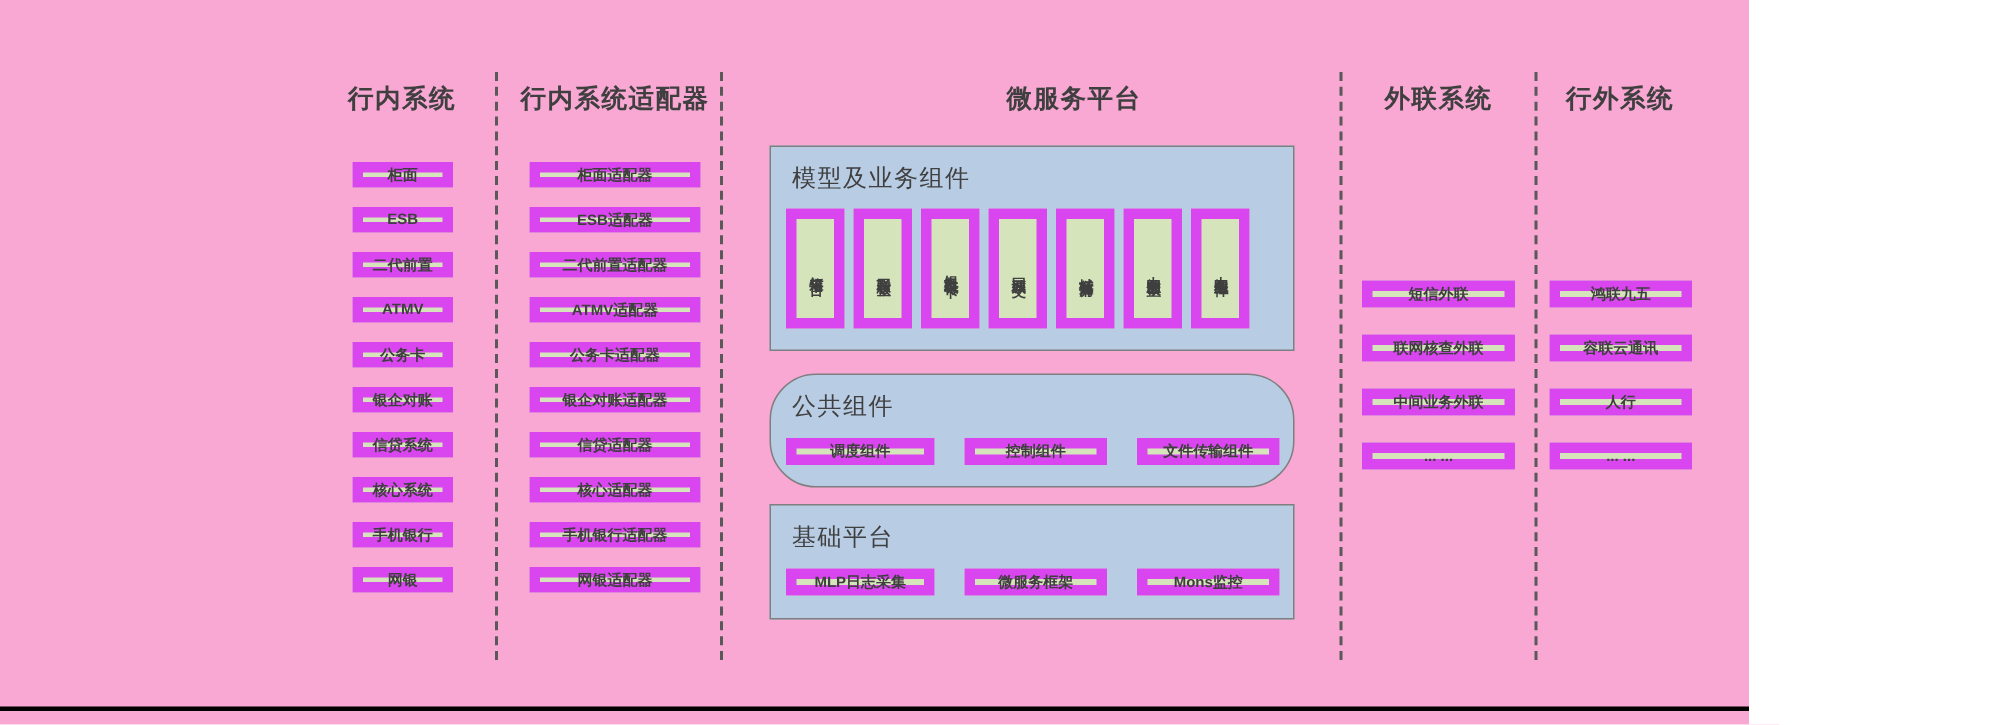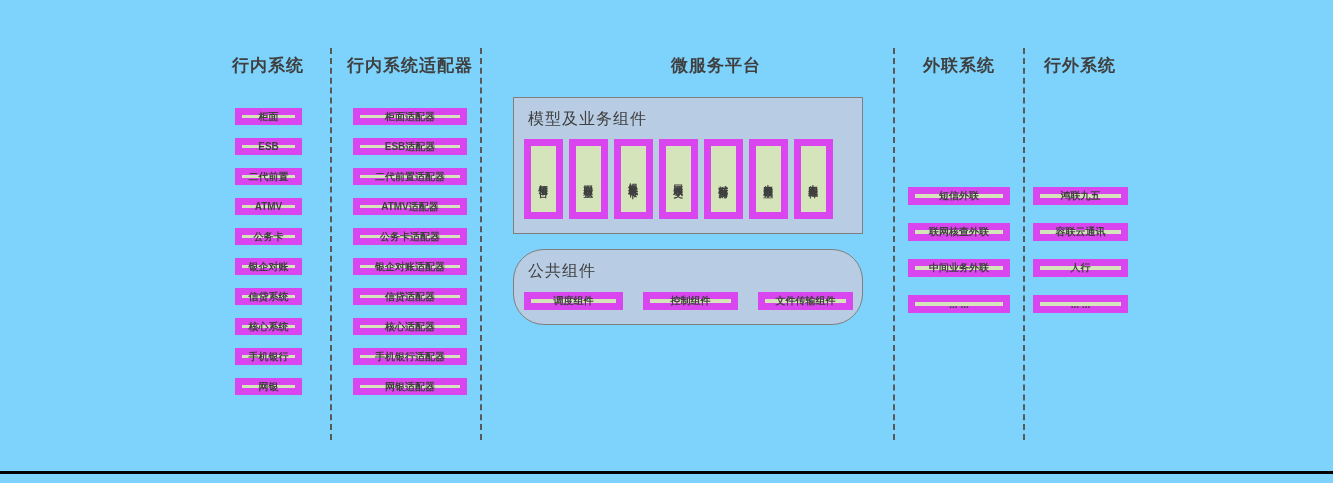--- a/index.html
+++ b/index.html
@@ -1,20 +1,20 @@
 <!DOCTYPE html>
 <html><head>
 <meta charset="utf-8">
 <style>
   html, body { margin: 0; padding: 0; background: #ffffff; }
   .canvas {
     position: relative;
-    width: 1333px;
+    width: 1166px;
     height: 483px;
-    background: #7dd3fc;
+    background: #f9a8d4;
     overflow: hidden;
     font-family: "Liberation Sans", "DejaVu Sans", sans-serif;
     color: #3f3f3f;
   }
 
   
   .col-title {
     position: absolute;
     top: 54px;
     height: 20px;
@@ -184,20 +184,28 @@
 
   <div class="group" style="top:249px; height:76px;border-radius:31px;">
     <div class="group-title">公共组件</div>
     <div class="hrow">
       <div class="node w1">调度组件</div>
       <div class="node w2">控制组件</div>
       <div class="node w2">文件传输组件</div>
     </div>
   </div>
 
+  <div class="group" style="top:336px; height:77px;">
+    <div class="group-title">基础平台</div>
+    <div class="hrow">
+      <div class="node w1">MLP日志采集</div>
+      <div class="node w2">微服务框架</div>
+      <div class="node w2">Mons监控</div>
+    </div>
+  </div>
 
   <div class="col right" style="left:908px; top:187px; width:102px;">
     <div class="node">短信外联</div>
     <div class="node">联网核查外联</div>
     <div class="node">中间业务外联</div>
     <div class="node">... ...</div>
   </div>
 
   <div class="col right" style="left:1033px; top:187px; width:95px;">
     <div class="node">鸿联九五</div>

